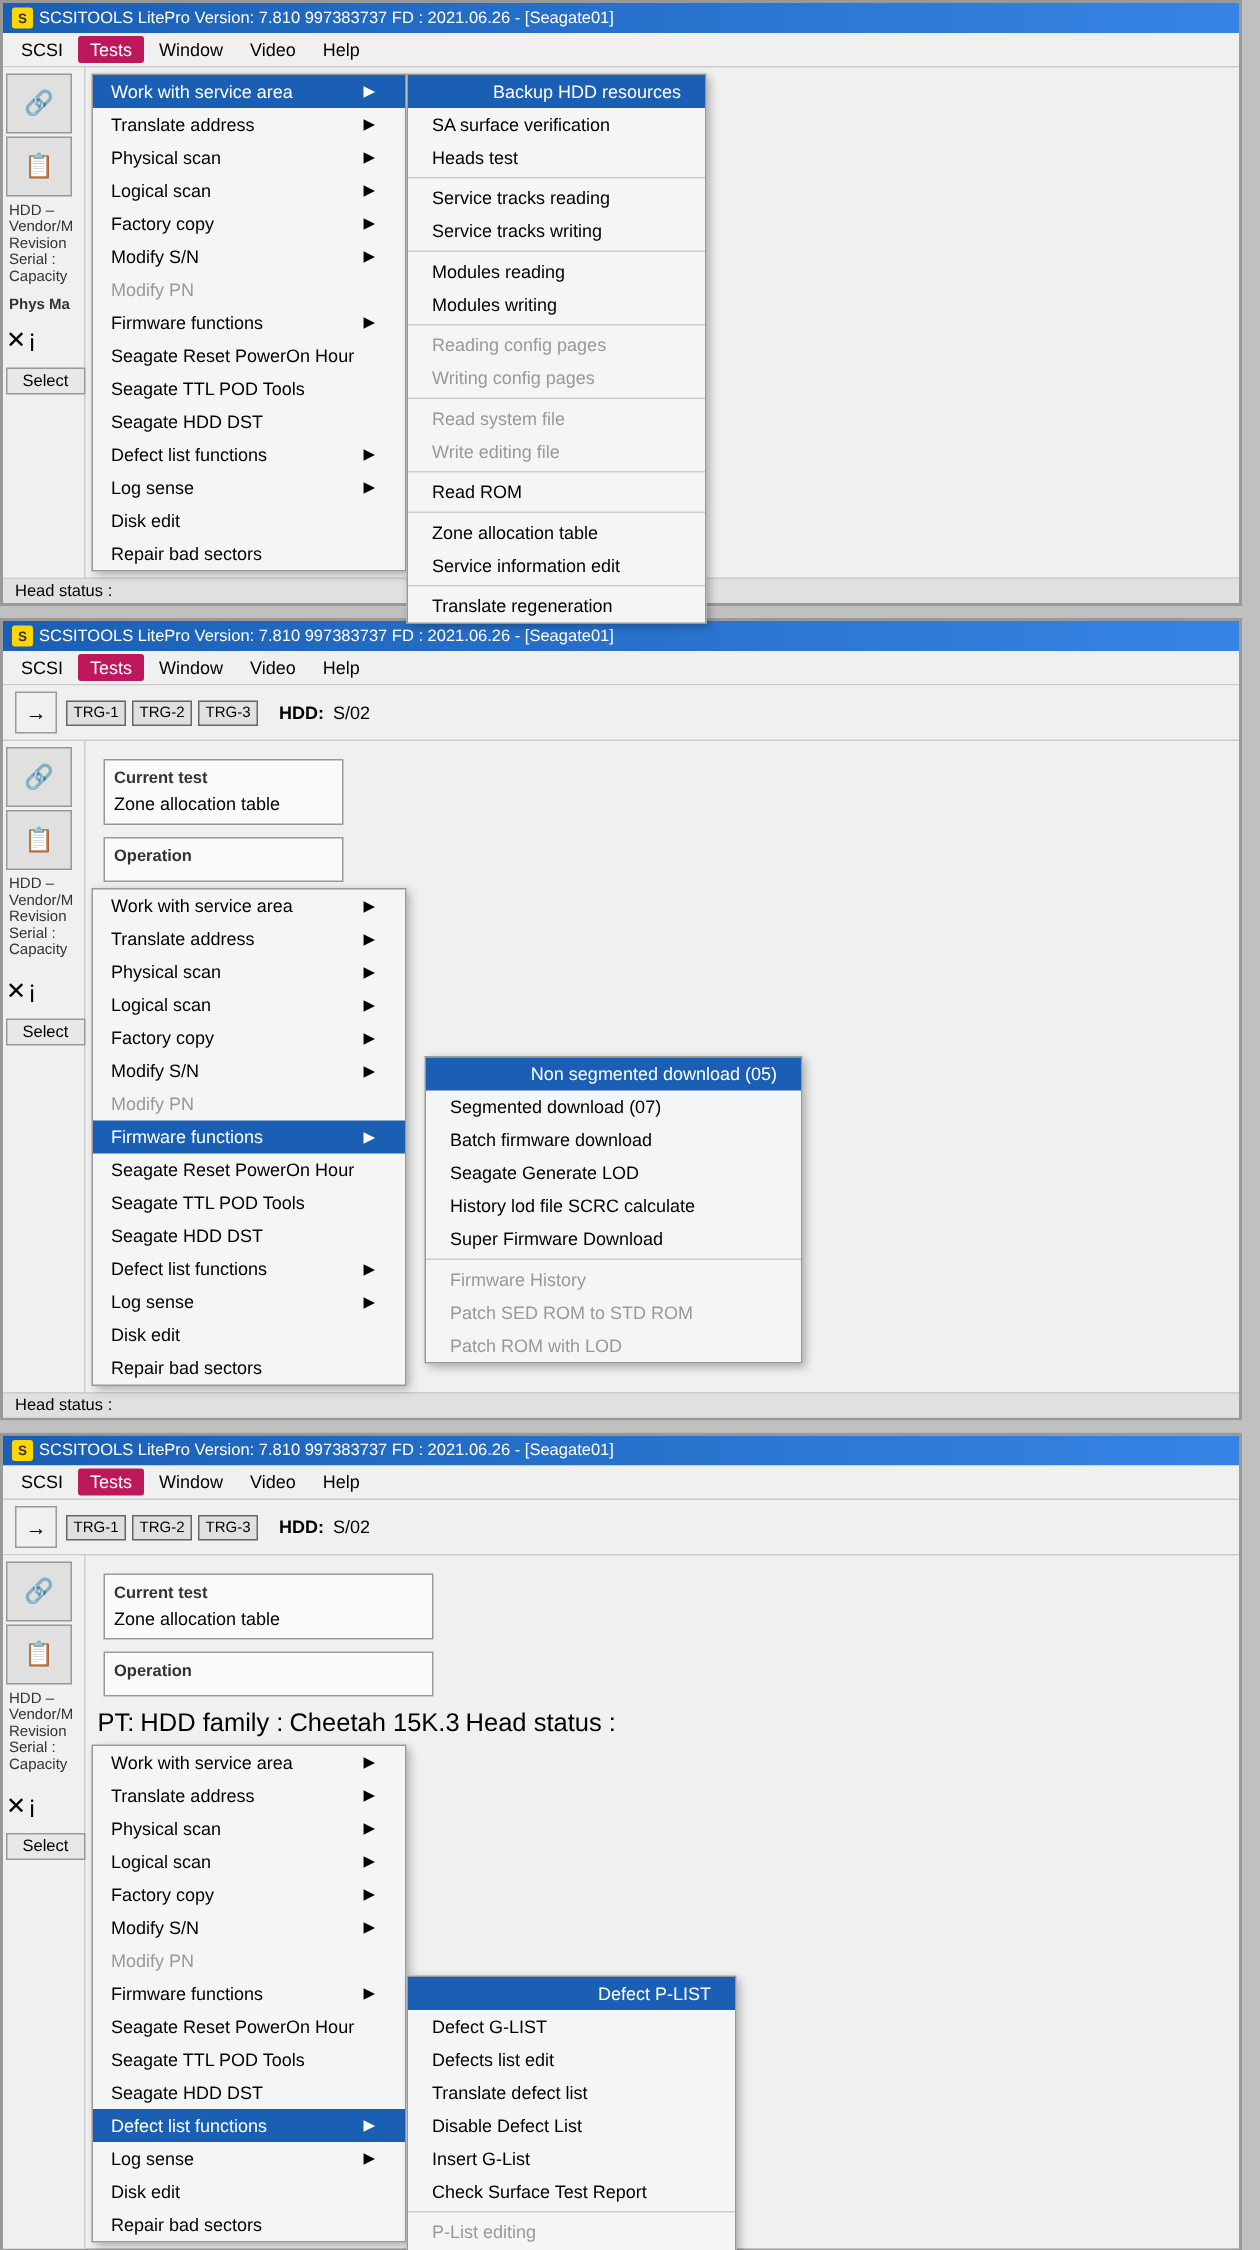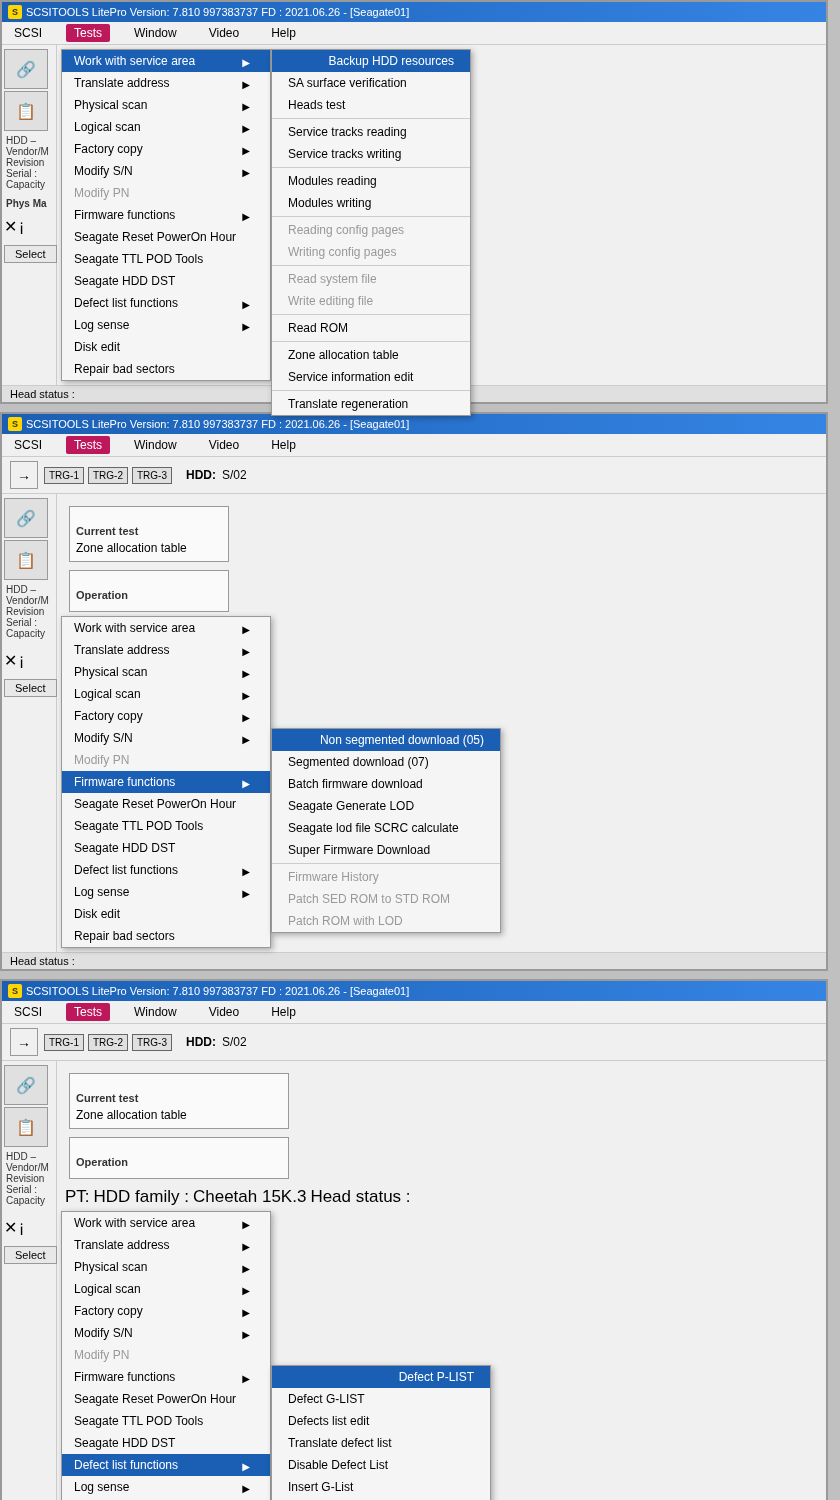--- a/index.html
+++ b/index.html
@@ -39,21 +39,21 @@
       justify-content: center;
       font-size: 9px;
       color: #333;
       font-weight: bold;
     }
 
     .menu-bar {
       background: #f0f0f0;
       display: flex;
       padding: 2px 4px;
-      gap: 16px;
+      gap: 2px;
       border-bottom: 1px solid #ccc;
     }
 
     .menu-item {
       padding: 2px 8px;
       cursor: pointer;
       font-size: 12px;
       border-radius: 2px;
     }
 
@@ -76,21 +76,21 @@
       box-shadow: 2px 2px 6px rgba(0,0,0,0.3);
       z-index: 100;
       min-width: 200px;
     }
 
     .dropdown-item {
       padding: 4px 20px 4px 12px;
       cursor: pointer;
       display: flex;
       justify-content: space-between;
-      align-items: flex-end;
+      align-items: center;
       white-space: nowrap;
       color: #000;
     }
 
     .dropdown-item:hover, .dropdown-item.highlighted {
       background: #1a5fb4;
       color: white;
     }
 
     .dropdown-item.disabled {
@@ -173,21 +173,20 @@
       margin: 8px;
       padding: 6px;
       background: #fafafa;
     }
 
     .test-panel-title {
       font-size: 11px;
       font-weight: bold;
       margin-bottom: 4px;
       color: #333;
-      margin-top: 12px;
     }
 
     .window-content {
       display: flex;
       position: relative;
     }
 
     .left-panel {
       width: 55px;
       background: #f0f0f0;
@@ -478,26 +477,26 @@
           </div>
           <div class="dropdown-item">
             <span>Disk edit</span>
           </div>
           <div class="dropdown-item">
             <span>Repair bad sectors</span>
           </div>
         </div>
 
         
-        <div class="submenu" style="position:absolute; left:210px; top:112px; width:230px;">
+        <div class="submenu" style="position:absolute; left:222px; top:112px; width:252px;">
           <div class="submenu-item highlighted">Non segmented download (05)</div>
           <div class="submenu-item">Segmented download (07)</div>
           <div class="submenu-item">Batch firmware download</div>
           <div class="submenu-item">Seagate Generate LOD</div>
-          <div class="submenu-item">Seagate lod file SCRC calculate</div>
+          <div class="submenu-item">History lod file SCRC calculate</div>
           <div class="submenu-item">Super Firmware Download</div>
           <div class="separator"></div>
           <div class="submenu-item disabled">Firmware History</div>
           <div class="submenu-item disabled">Patch SED ROM to STD ROM</div>
           <div class="submenu-item disabled">Patch ROM with LOD</div>
         </div>
       </div>
     </div>
   </div>
   <div class="status-bar">

